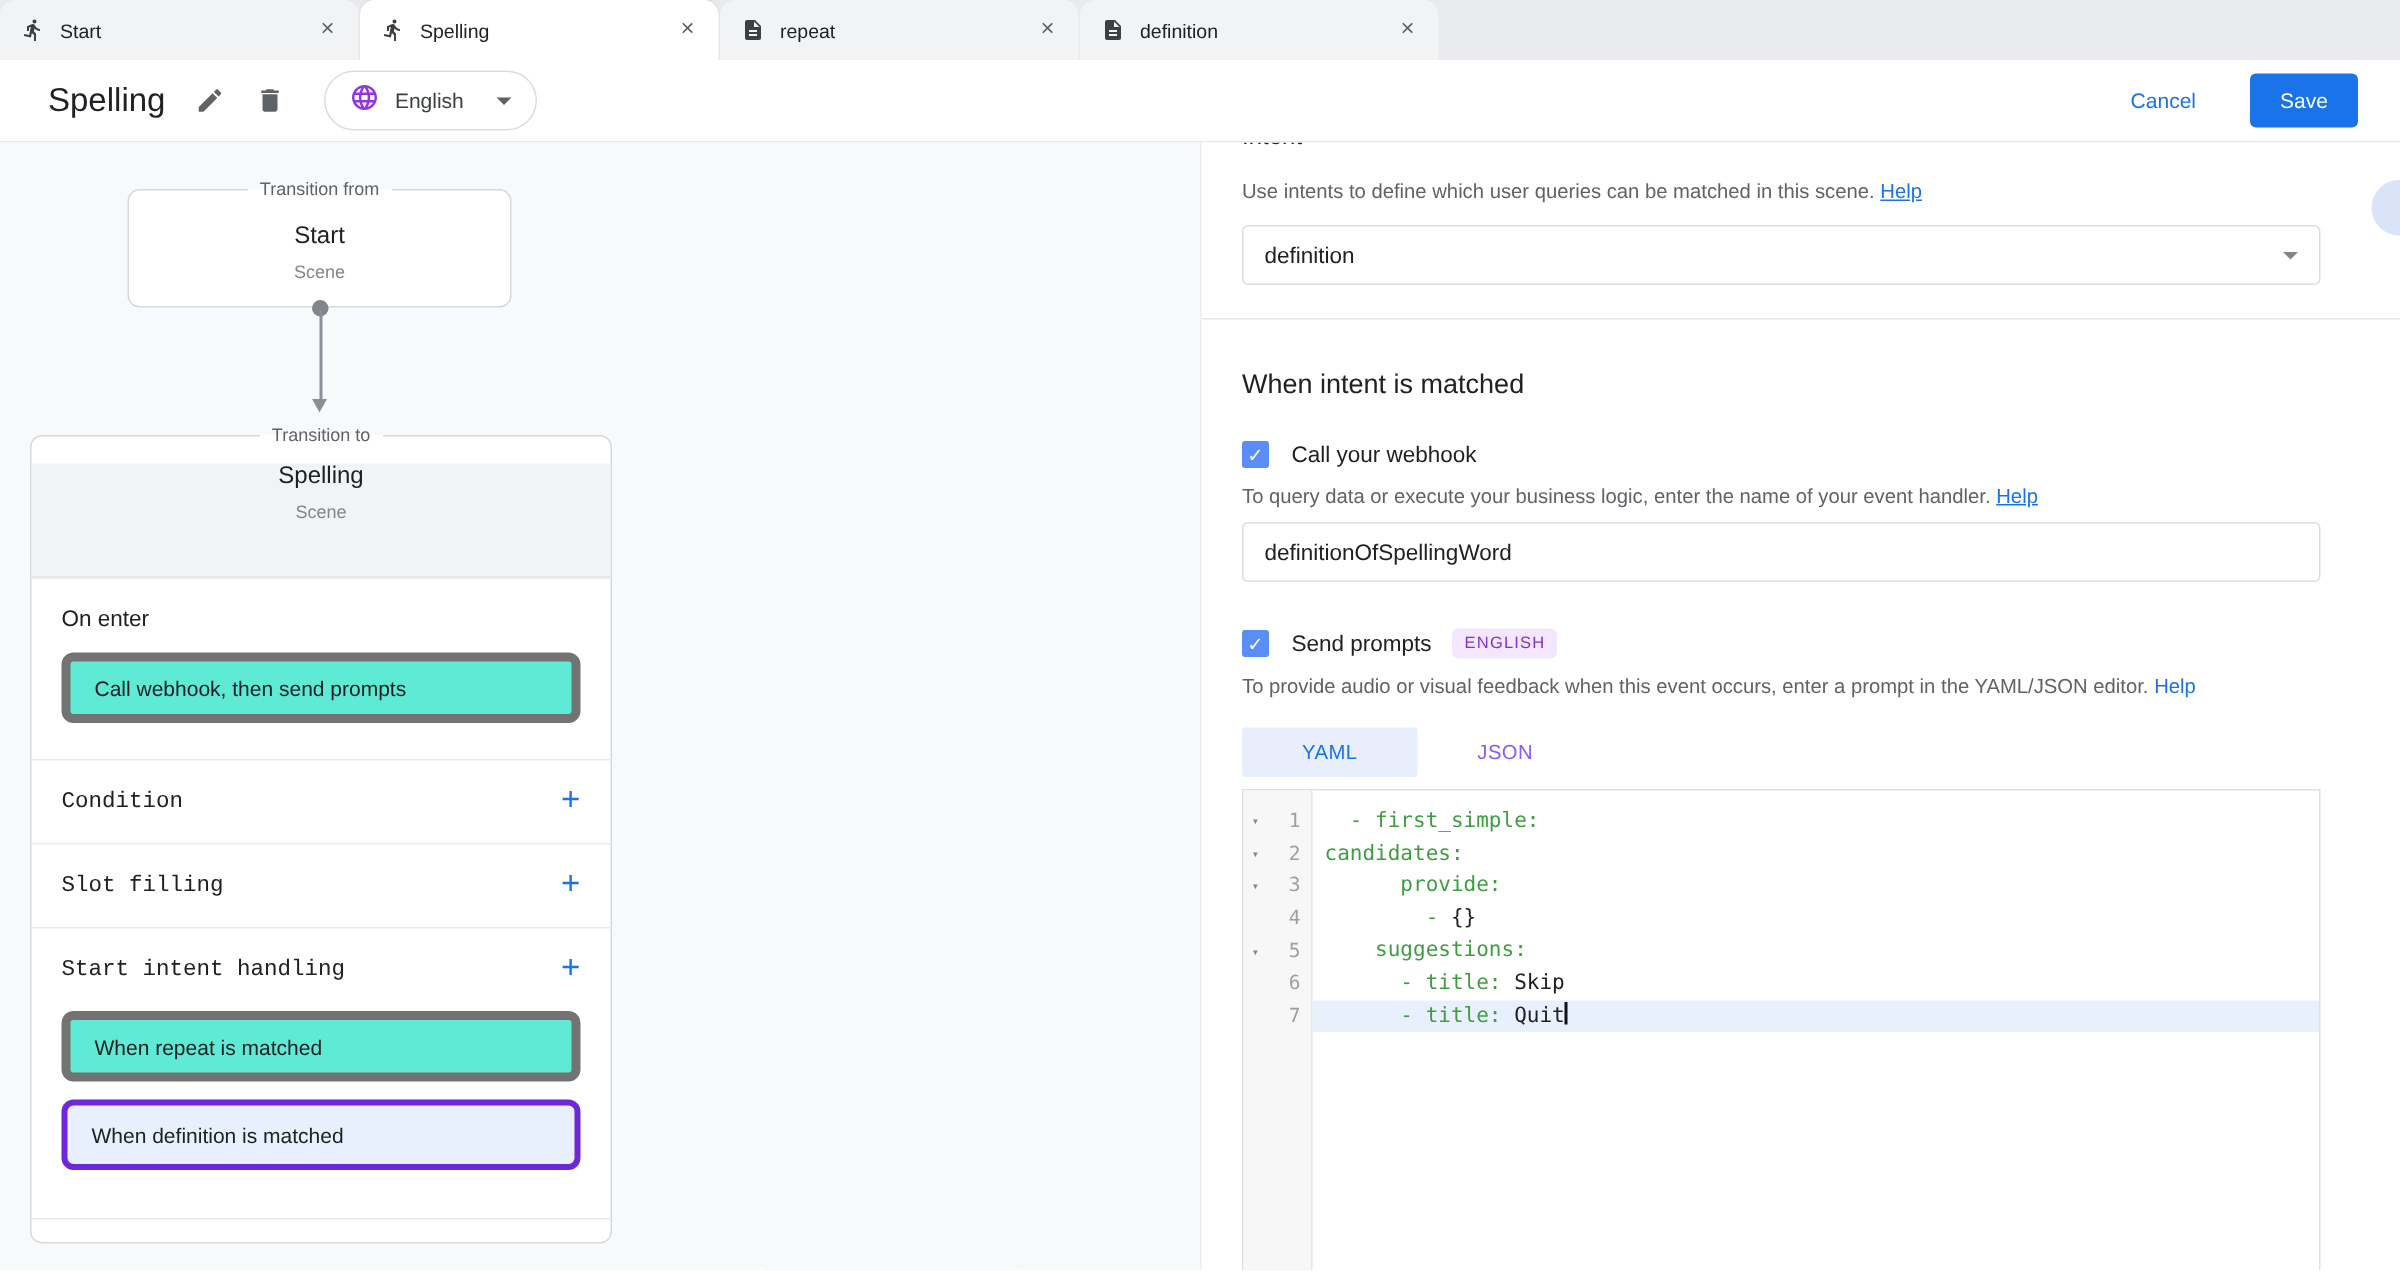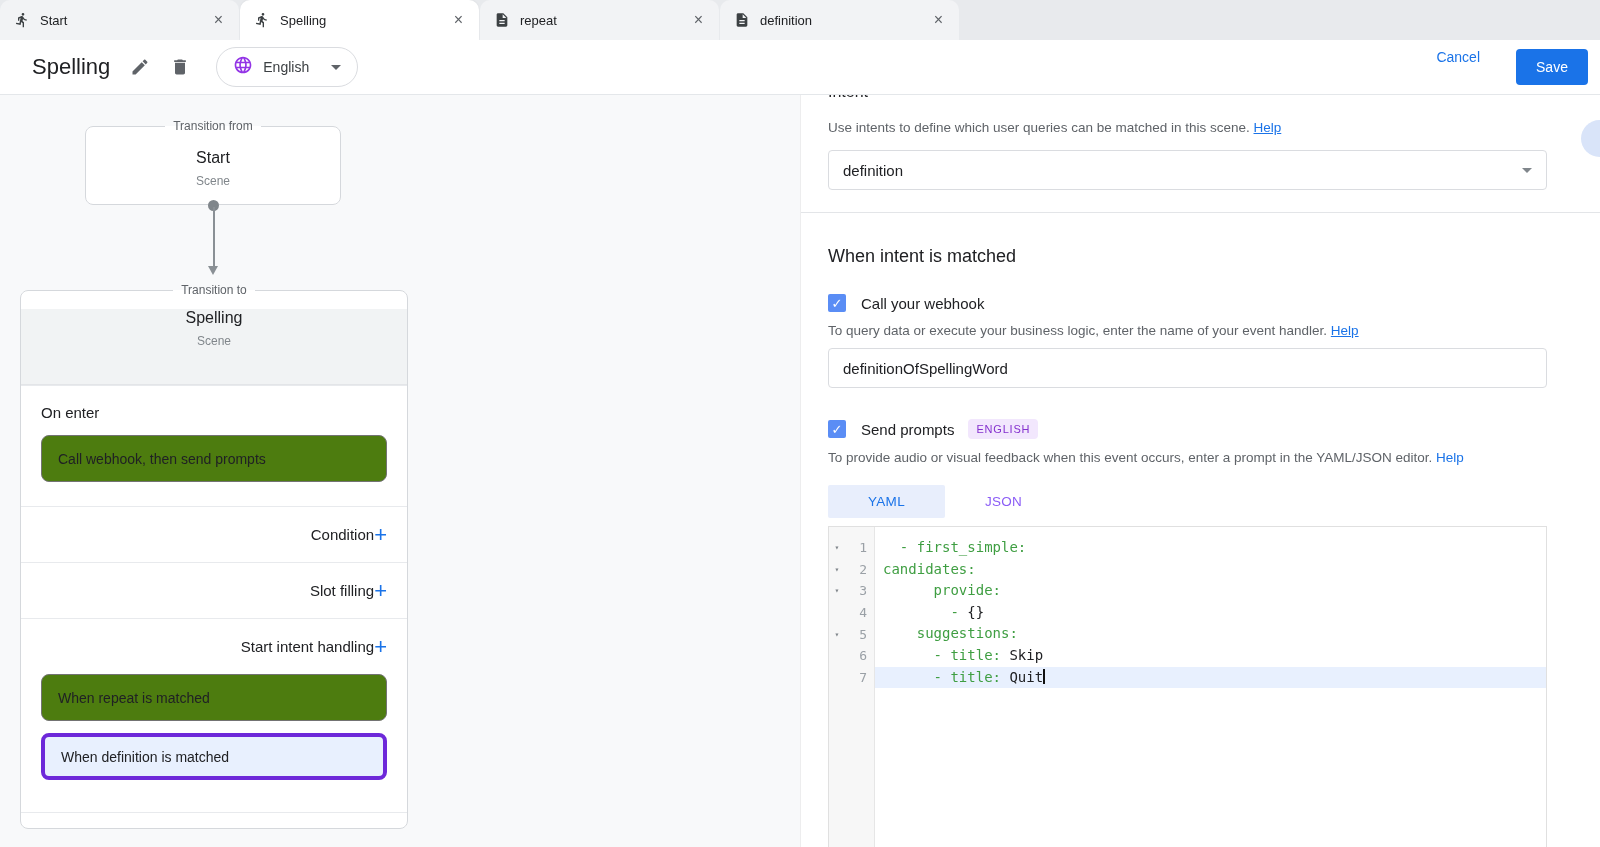--- a/index.html
+++ b/index.html
@@ -21,47 +21,47 @@
                border-bottom:1px solid #e4e7ea; display:flex; align-items:center; }
   .scene-title { font-size:22px; color:#202124; margin-left:32px; }
   .hicon { width:20px; height:20px; margin-left:20px; cursor:pointer; }
   .hicon svg { width:20px; height:20px; fill:#5f6368; }
   .lang-pill { margin-left:26px; height:40px; border:1px solid #dadce0; border-radius:20px; display:flex;
                align-items:center; padding:0 16px; cursor:pointer; background:#fff; }
   .lang-pill svg { width:20px; height:20px; fill:#9334e6; }
   .lang-label { font-size:14px; font-weight:500; color:#3c4043; margin:0 22px 0 10px; }
   .caret-down { width:0; height:0; border-left:5px solid transparent; border-right:5px solid transparent;
                 border-top:5px solid #5f6368; }
-  .header-actions { margin-left:auto; display:flex; align-items:flex-start; margin-right:12px; }
+  .header-actions { margin-left:auto; display:flex; align-items:center; margin-right:28px; }
   .cancel-btn { color:#1a73e8; font-size:14px; font-weight:500; margin-right:36px; cursor:pointer; background:none; border:none; font-family:inherit; }
   .save-btn { background:#1a73e8; color:#fff; font-size:14px; font-weight:500; border:none; border-radius:4px;
               width:72px; height:36px; cursor:pointer; font-family:inherit; }
 
   
   .canvas { position:absolute; left:0; top:95px; width:800px; height:752px; background:#f8f9fa; }
   fieldset { border:1px solid #d5d8dc; border-radius:8px; background:#fff; }
   legend { margin:0 auto; padding:0 8px; font-size:12px; color:#5f6368; text-align:center; }
   .from-box { position:absolute; left:85px; top:24px; width:256px; height:86px; }
   .scene-name { text-align:center; font-size:16px; color:#202124; margin-top:16px; }
   .scene-type { text-align:center; font-size:12px; color:#80868b; margin-top:7px; }
   .conn-dot { position:absolute; left:208px; top:105px; width:11px; height:11px; border-radius:50%; background:#80868b; }
   .conn-line { position:absolute; left:212.5px; top:112px; width:2px; height:60px; background:#8a9095; }
   .conn-arrow { position:absolute; left:208px; top:171px; width:0; height:0; border-left:5.5px solid transparent;
                 border-right:5.5px solid transparent; border-top:9px solid #8a9095; }
   .to-box { position:absolute; left:20px; top:188px; width:388px; height:546px; padding:0; overflow:hidden; }
   .scene-head { background:#f1f3f4; height:76px; border-bottom:1px solid #e3e5e8; }
   .scene-head .scene-name { margin-top:12px; }
   .sec { border-top:1px solid #e8eaed; }
   .sec:first-of-type { border-top:none; }
-  .sec-row { display:flex; align-items:center; justify-content:flex-end; padding:0 20px; height:55px; }
+  .sec-row { display:flex; align-items:center; justify-content:space-between; padding:0 20px; height:55px;font-family:Liberation Mono, monospace; }
   .sec-label { font-size:15px; color:#202124; }
   .plus { color:#1a73e8; font-size:22px; font-weight:300; line-height:1; cursor:pointer; }
   .on-enter { padding:18px 20px 24px; }
-  .handler-card { border:1px solid #737373; border-radius:8px; height:47px; display:flex; align-items:center;
-                  padding:0 16px; font-size:14px; color:#202124; margin-top:14px; background:#4d7c0f; cursor:pointer; }
+  .handler-card { border:6px solid #737373; border-radius:8px; height:47px; display:flex; align-items:center;
+                  padding:0 16px; font-size:14px; color:#202124; margin-top:14px; background:#5eead4; cursor:pointer; }
   .uih-cards { padding:0 20px 20px; }
   .uih-cards .handler-card { margin-top:0; margin-bottom:12px; }
   .handler-card.selected { background:#e8f0fe; border:4px solid #6d28d9; }
 
   
   .panel { position:absolute; left:800px; top:95px; width:800px; height:752px; background:#fff;
            border-left:1px solid #ededee; padding:0 53px 0 27px; overflow:hidden; }
   .clipped-heading { height:9px; overflow:hidden; }
   .clipped-heading > div { font-size:16px; color:#202124; margin-top:-12px; }
   .desc { font-size:13.5px; color:#5f6368; margin-top:16px; }

